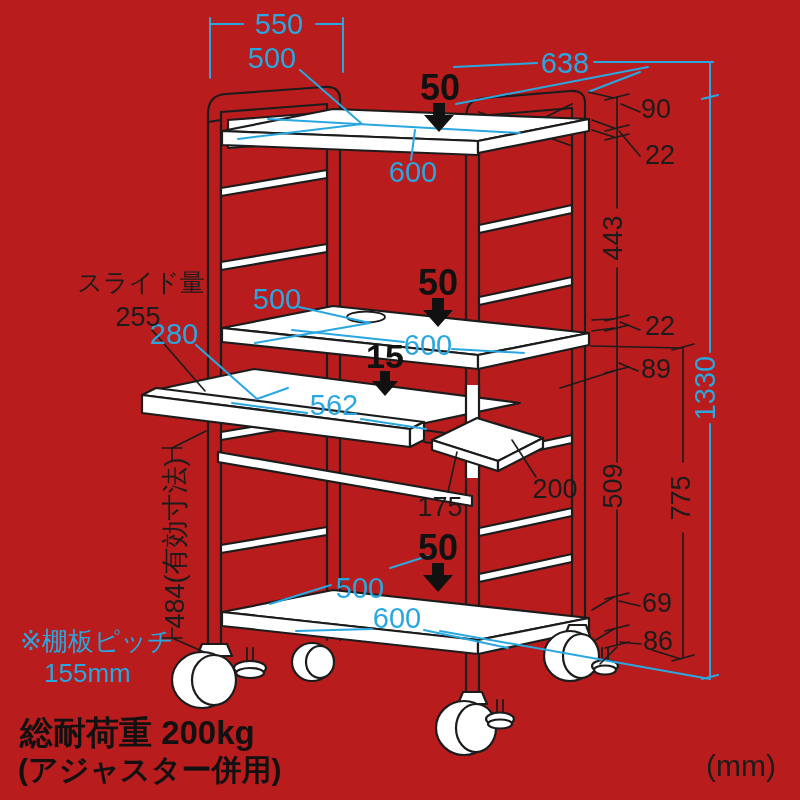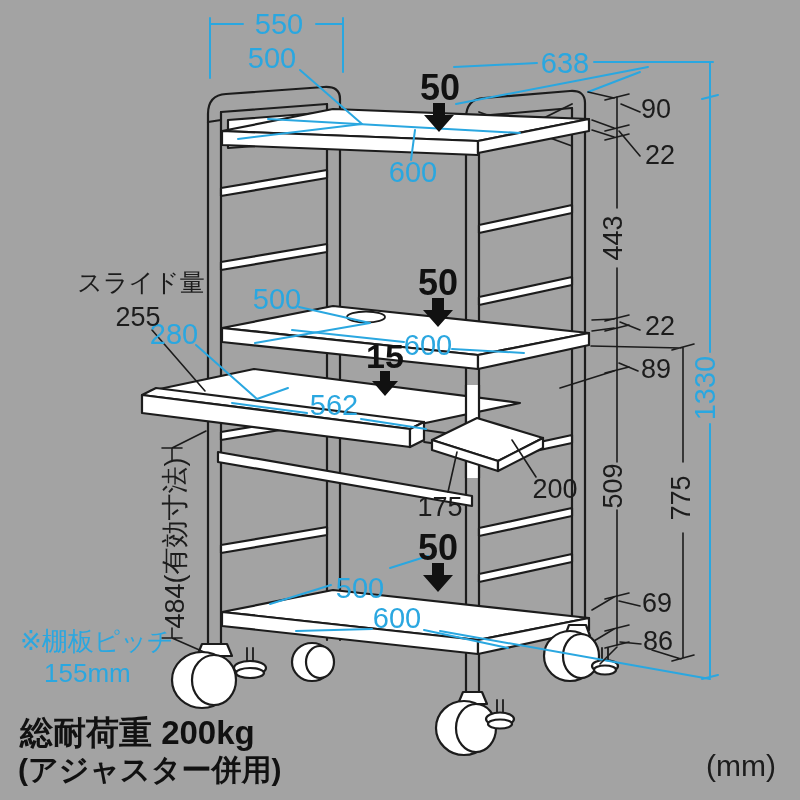--- a/index.html
+++ b/index.html
@@ -1,16 +1,16 @@
 <!DOCTYPE html>
 <html><head>
 <meta charset="utf-8">
 <style>
   html,body{margin:0;padding:0;background:#ffffff;}
-  .stage{position:relative;width:800px;height:800px;background:#a3a3a3;overflow:hidden;
+  .stage{position:relative;width:800px;height:800px;background:#b91c1c;overflow:hidden;
          font-family:"Liberation Sans","DejaVu Sans",sans-serif;}
   svg text{font-family:"Liberation Sans","DejaVu Sans",sans-serif;}
   .blue-t{fill:#2AA7E0;font-size:29px;}
   .blk-t{fill:#1C1C1C;font-size:27px;}
   .bold-t{fill:#111111;font-weight:bold;}
   .jp-t{fill:#1C1C1C;}
 </style>
 </head>
 <body>
 

